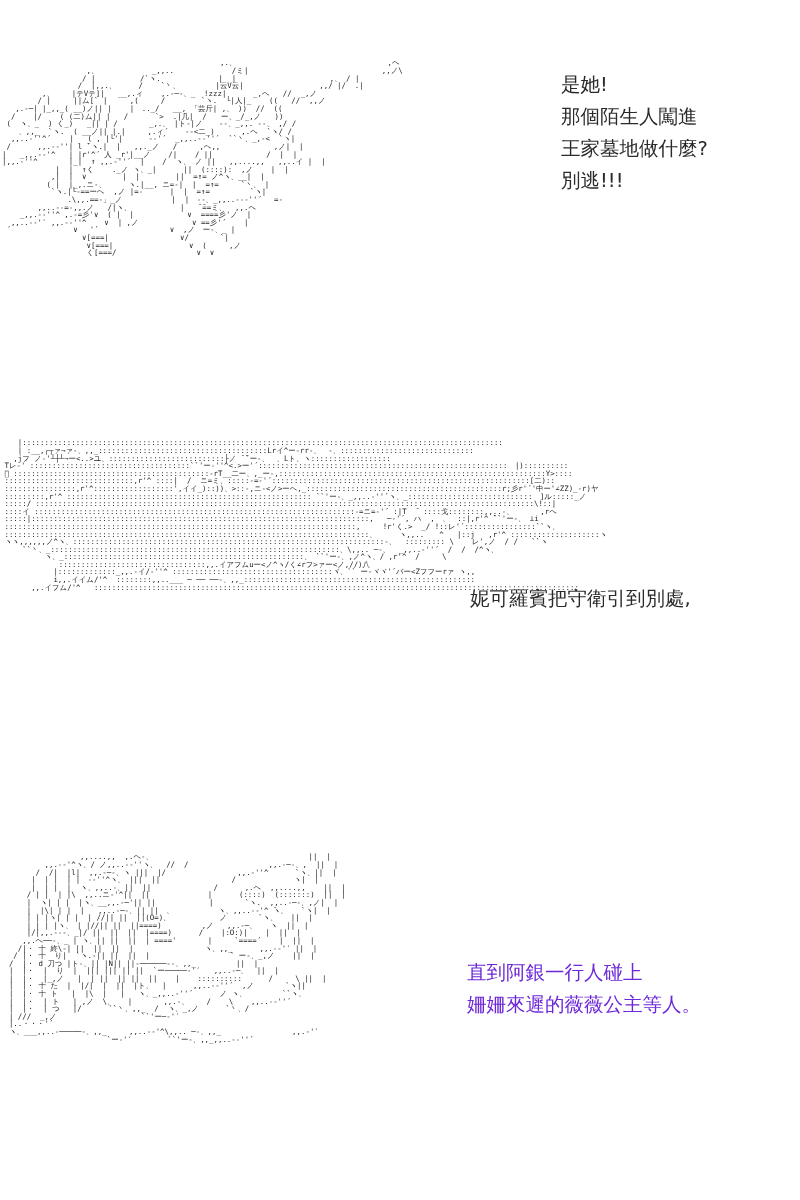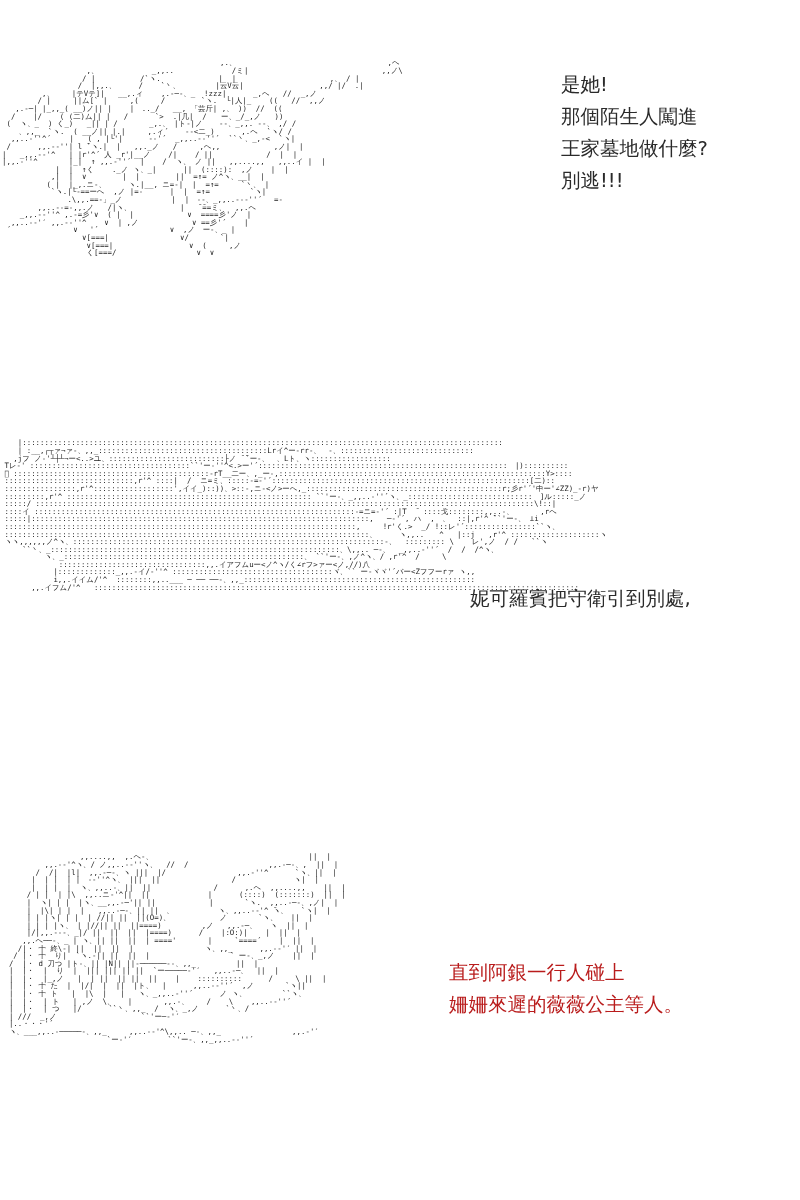--- a/index.html
+++ b/index.html
@@ -151,17 +151,17 @@
   |  |・  |  り  |  ||| ||| || ||  `ー─────-'′   ,,..-─、  ||  |
   |  |・  |_,ノ   |  | ||  || ||  ||    |    ::::::::::      /     \ ||  |
   |  |・ 十 た  |  |/|  |  ||  |ト、  |      ,,..-‐''´  ,ノ       `ヽ||
   |  |・ 十 ト   |  |\  |   |   ヽ、_,,..-''´      ノ ヽ、        ``ヽ、
   |  |・  | ト   | ,ノ  \、   |       ,,.-、    /    \    ,,..-‐''´
   |  |・  | つ   |/      ``丶、,,_  /  ヽ、_,ノ      `丶、/
   | ///  _,ノ                   ``'ー─-'′
   |..・・・'´
   ヽ、___,,..-─────-、,,_     ,,..-‐'^\,,.. ─-、,,_                ,,.-'′
                         `ー-'′        ``'ー-、,,_,,..-‐''´</pre>
-    <div class="narration" id="narration-3" style="color: #b91c1c;">直到阿銀一行人碰上
+    <div class="narration" id="narration-3" style="color: #6d28d9; margin-left: 18px;">直到阿銀一行人碰上
 姍姍來遲的薇薇公主等人。</div>
   </div>
 
 </div>
 
 </body></html>

